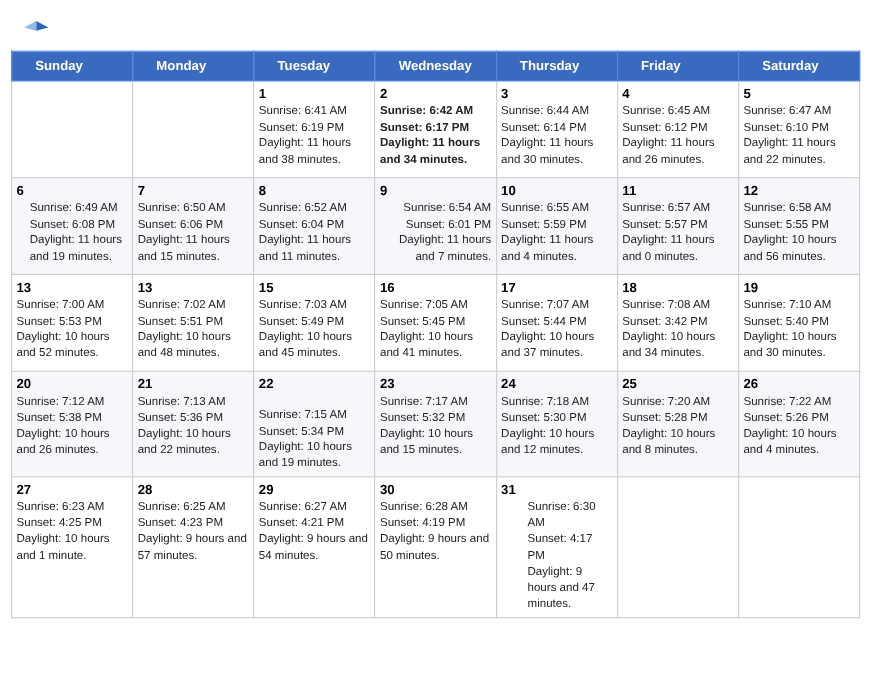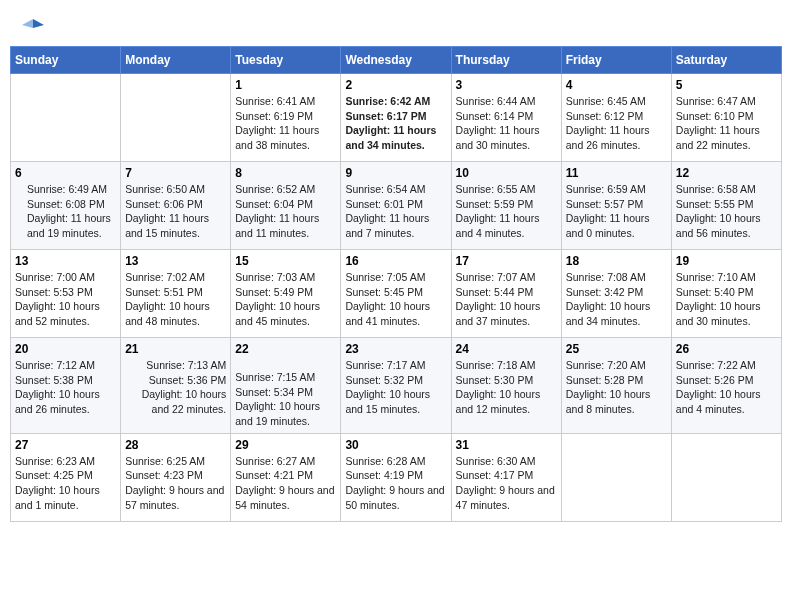--- a/index.html
+++ b/index.html
@@ -35,21 +35,21 @@
       color: #333;
     }
     .calendar {
       width: 100%;
       border-collapse: collapse;
       font-size: 11px;
     }
     .calendar th {
       background-color: #3a6abf;
       color: white;
-      padding: 6px 4px;
+      padding: 6px 21px;
       text-align: left;
       font-size: 12px;
       font-weight: bold;
       border: 1px solid #5a8adf;
     }
     .calendar td {
       border: 1px solid #ccc;
       vertical-align: top;
       padding: 4px;
       width: 110px;
@@ -155,33 +155,33 @@
 Daylight: 11 hours and 15 minutes.</div>
         </td>
         <td>
           <span class="day-num">8</span>
           <div class="day-info" style="white-space: pre-line;">Sunrise: 6:52 AM
 Sunset: 6:04 PM
 Daylight: 11 hours and 11 minutes.</div>
         </td>
         <td>
           <span class="day-num">9</span>
-          <div class="day-info" style="white-space: pre-line;">Sunrise: 6:54 AM
+          <div class="day-info" style="white-space: pre-line; text-align: right;">Sunrise: 6:54 AM
 Sunset: 6:01 PM
 Daylight: 11 hours and 7 minutes.</div>
         </td>
         <td>
           <span class="day-num">10</span>
           <div class="day-info" style="white-space: pre-line;">Sunrise: 6:55 AM
 Sunset: 5:59 PM
 Daylight: 11 hours and 4 minutes.</div>
         </td>
         <td>
           <span class="day-num">11</span>
-          <div class="day-info" style="white-space: pre-line;">Sunrise: 6:59 AM
+          <div class="day-info" style="white-space: pre-line;">Sunrise: 6:57 AM
 Sunset: 5:57 PM
 Daylight: 11 hours and 0 minutes.</div>
         </td>
         <td>
           <span class="day-num">12</span>
           <div class="day-info" style="white-space: pre-line;">Sunrise: 6:58 AM
 Sunset: 5:55 PM
 Daylight: 10 hours and 56 minutes.</div>
         </td>
       </tr>
@@ -231,21 +231,21 @@
       </tr>
       <tr>
         <td>
           <span class="day-num">20</span>
           <div class="day-info" style="white-space: pre-line;">Sunrise: 7:12 AM
 Sunset: 5:38 PM
 Daylight: 10 hours and 26 minutes.</div>
         </td>
         <td>
           <span class="day-num">21</span>
-          <div class="day-info" style="white-space: pre-line; text-align: right;">Sunrise: 7:13 AM
+          <div class="day-info" style="white-space: pre-line;">Sunrise: 7:13 AM
 Sunset: 5:36 PM
 Daylight: 10 hours and 22 minutes.</div>
         </td>
         <td>
           <span class="day-num">22</span>
           <div class="day-info" style="white-space: pre-line; margin-top: 14px;">Sunrise: 7:15 AM
 Sunset: 5:34 PM
 Daylight: 10 hours and 19 minutes.</div>
         </td>
         <td>
@@ -293,21 +293,21 @@
 Daylight: 9 hours and 54 minutes.</div>
         </td>
         <td>
           <span class="day-num">30</span>
           <div class="day-info" style="white-space: pre-line;">Sunrise: 6:28 AM
 Sunset: 4:19 PM
 Daylight: 9 hours and 50 minutes.</div>
         </td>
         <td>
           <span class="day-num">31</span>
-          <div class="day-info" style="white-space: pre-line;">Sunrise: 6:30 AM
+          <div class="day-info" style="white-space: pre-line; margin-left: 24px;">Sunrise: 6:30 AM
 Sunset: 4:17 PM
 Daylight: 9 hours and 47 minutes.</div>
         </td>
         <td class="empty-cell"></td>
         <td class="empty-cell"></td>
       </tr>
     </tbody>
 </table>
 
 </body></html>

